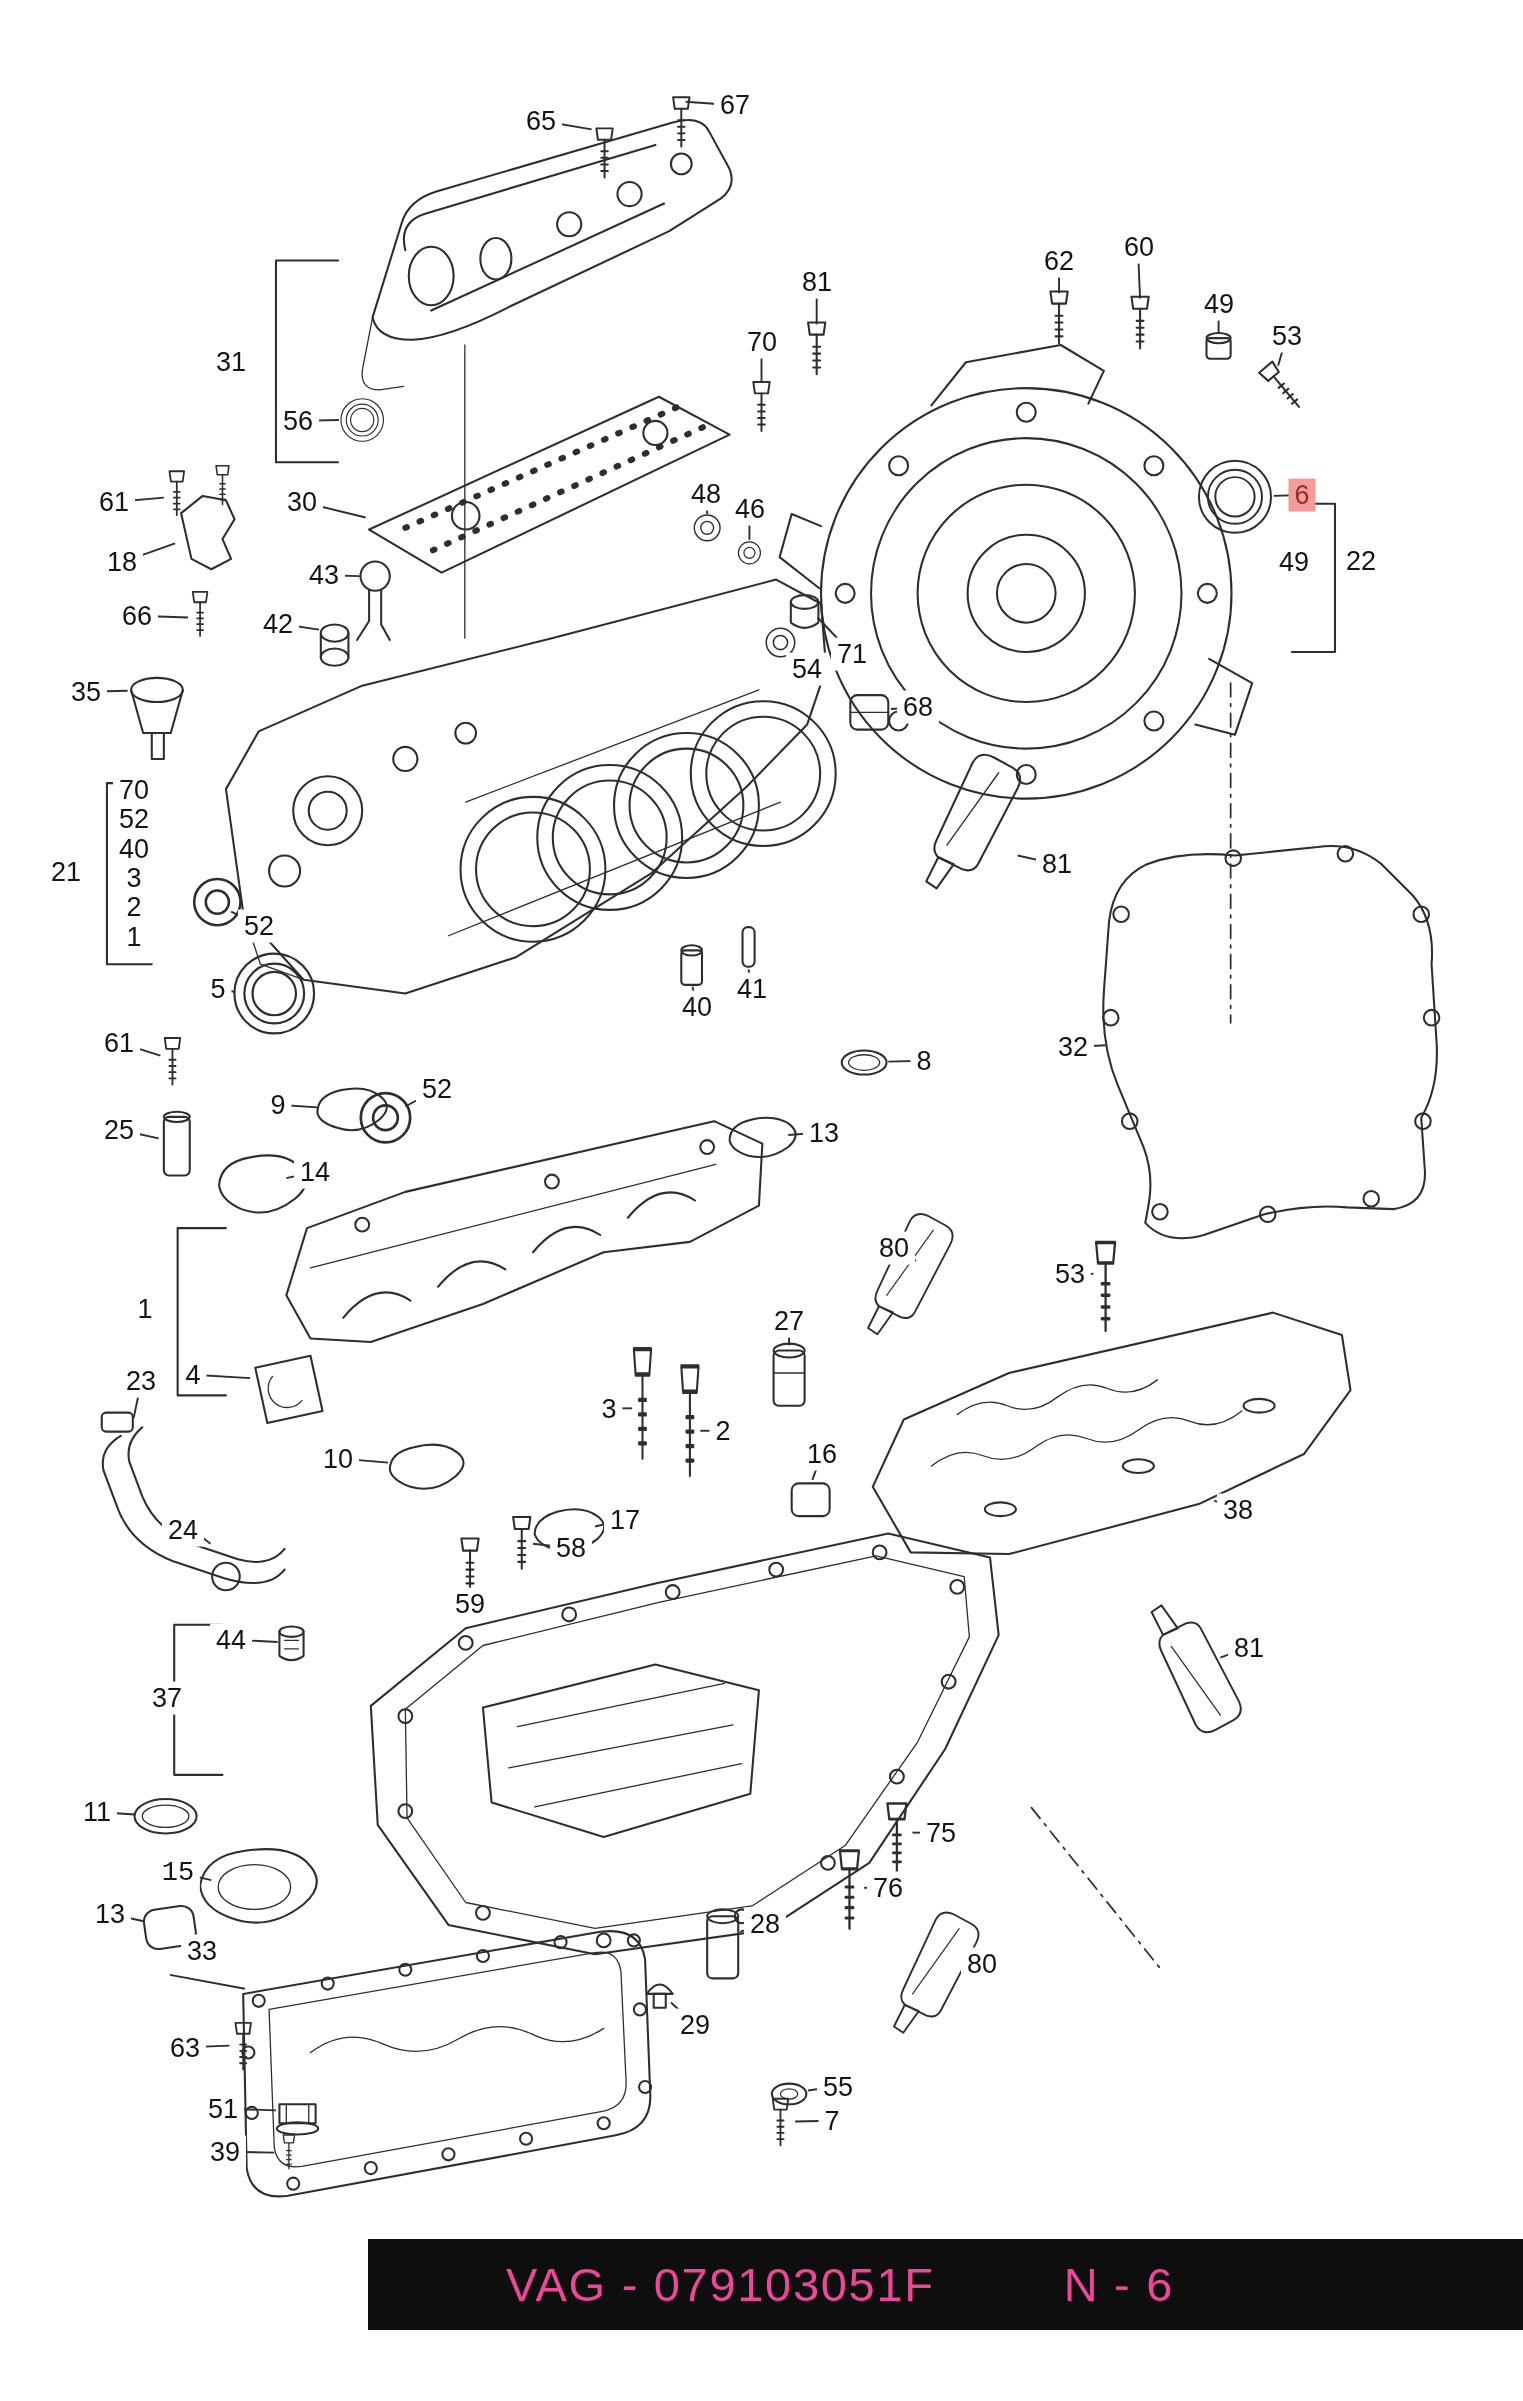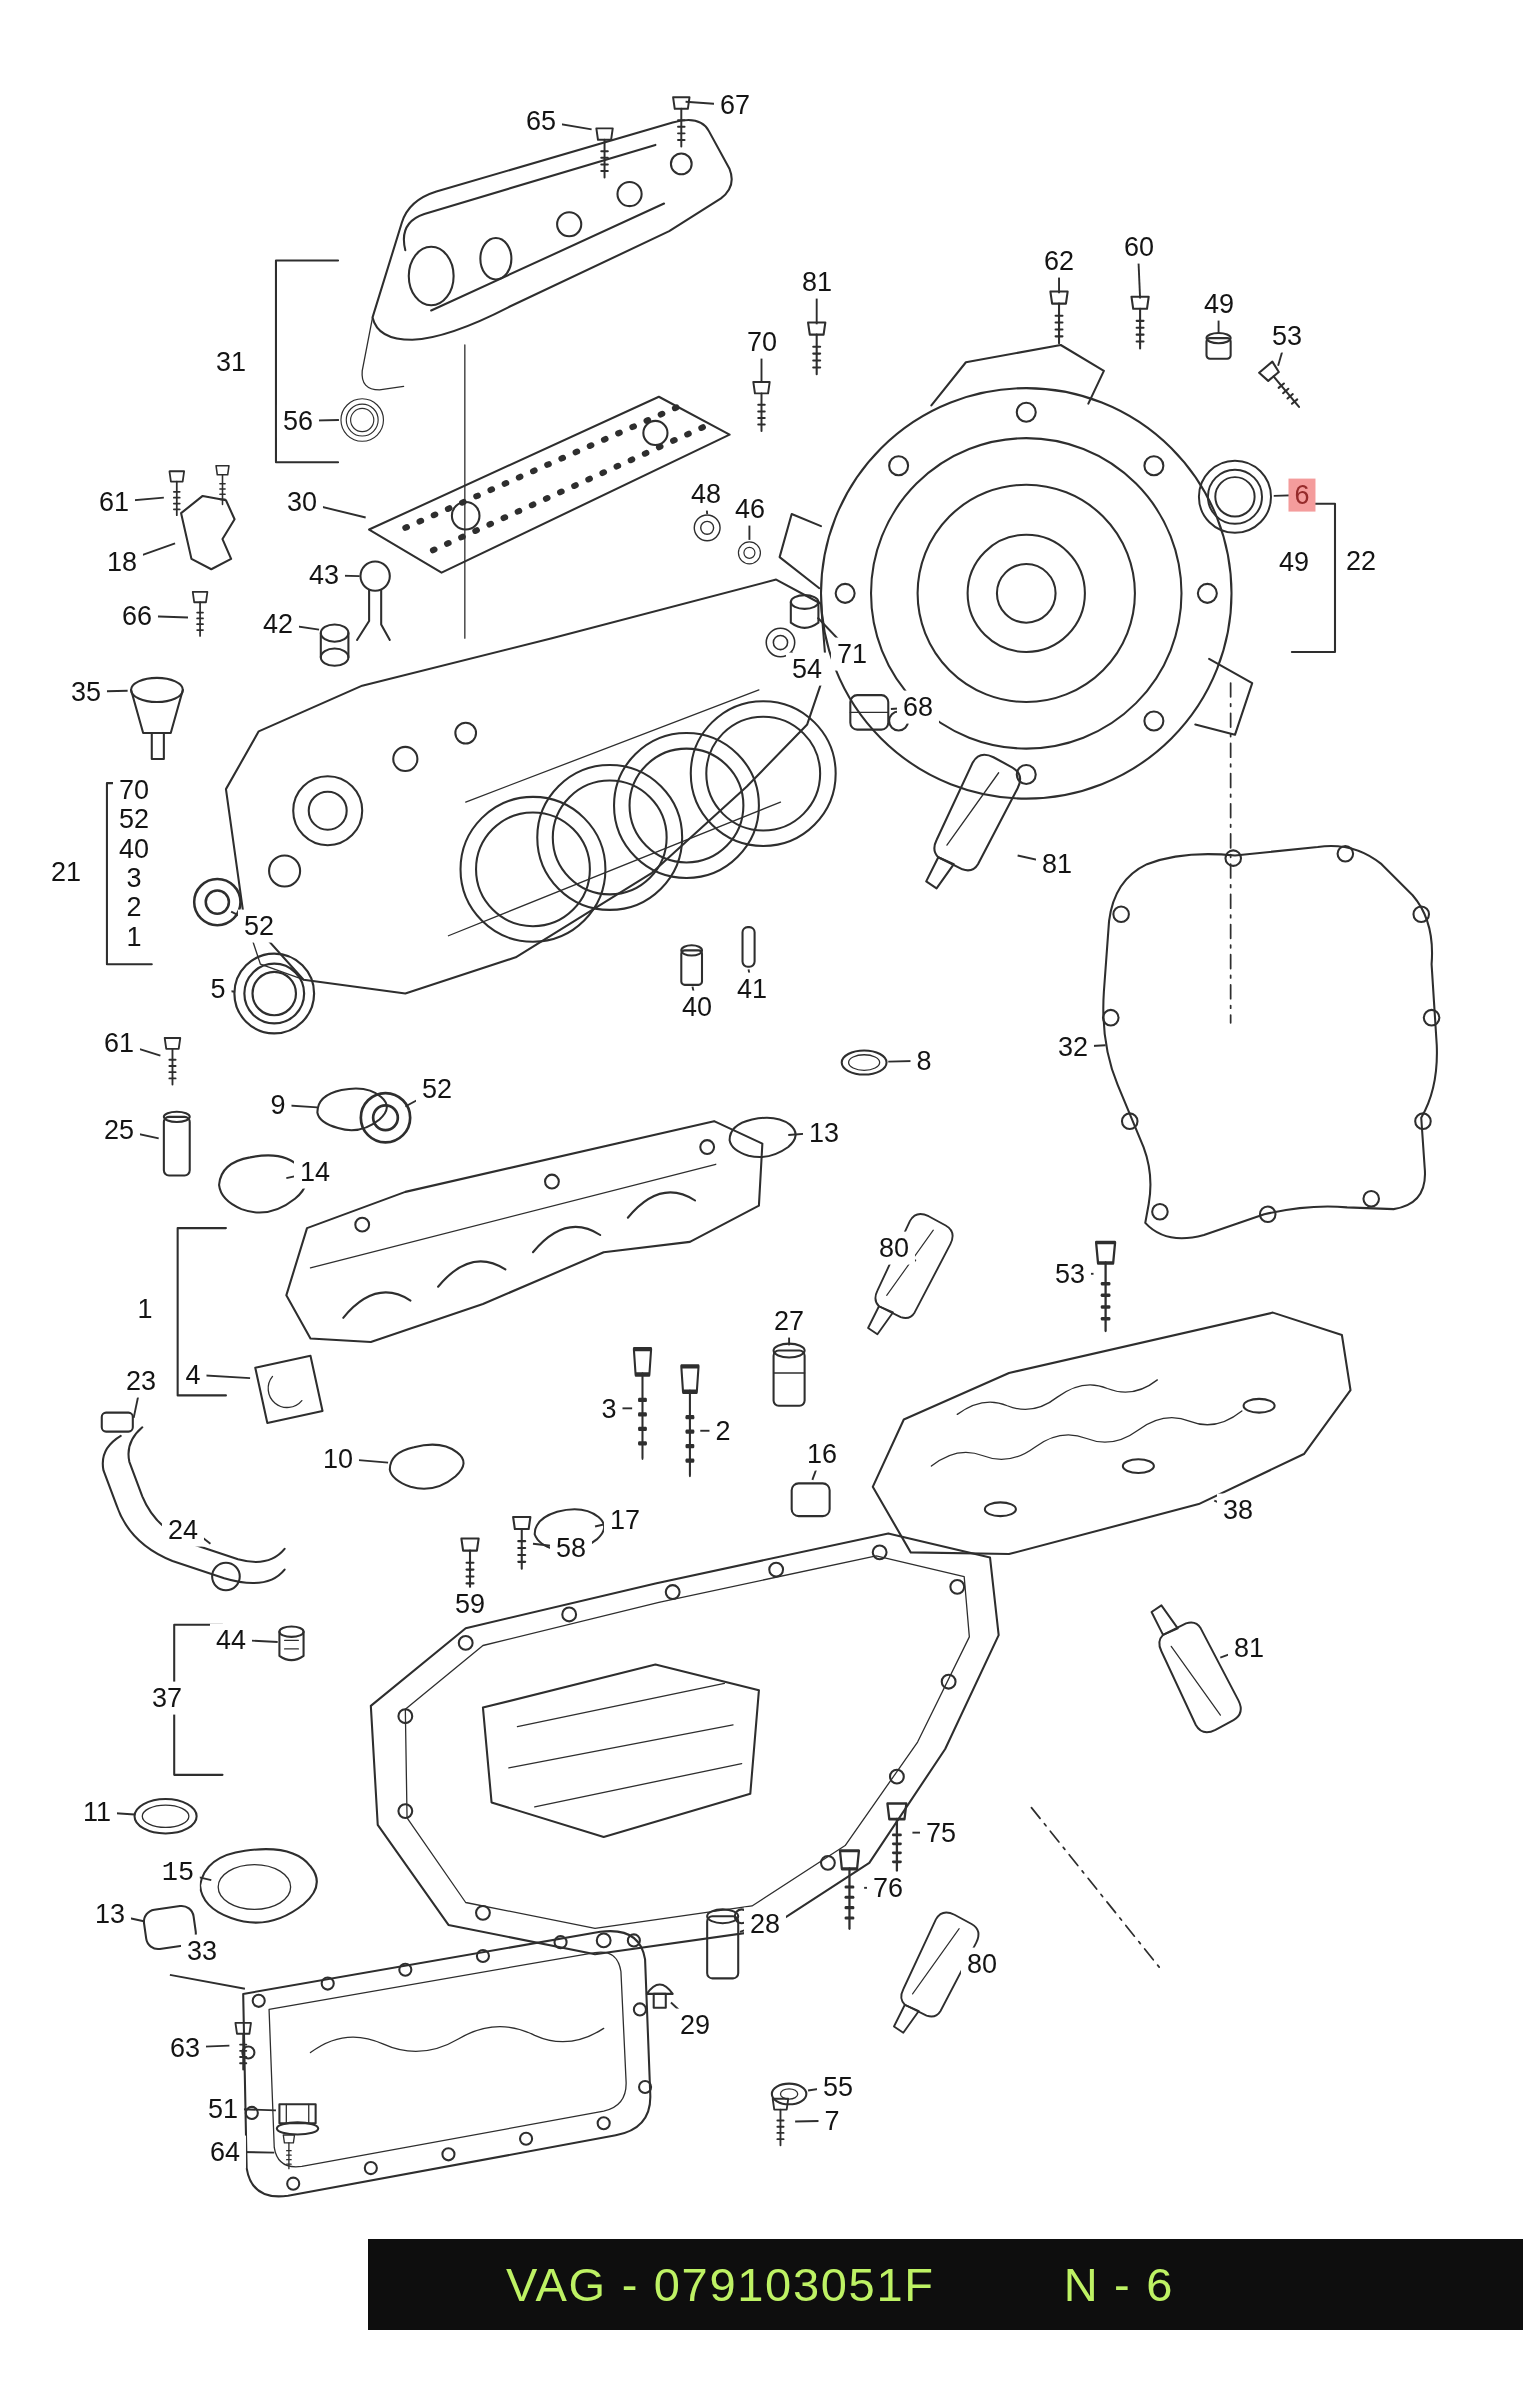--- a/index.html
+++ b/index.html
@@ -451,25 +451,25 @@
       <div class="callout" style="left: 97px; top: 1812px;">11</div>
       <div class="callout" style="left: 178px; top: 1873px; font-family: Liberation Mono, monospace;">15</div>
       <div class="callout" style="left: 110px; top: 1914px;">13</div>
       <div class="callout" style="left: 170px; top: 1951px; margin-left: 32px;">33</div>
       <div class="callout" style="left: 941px; top: 1833px;">75</div>
       <div class="callout" style="left: 888px; top: 1888px;">76</div>
       <div class="callout" style="left: 765px; top: 1924px;">28</div>
       <div class="callout" style="left: 982px; top: 1964px;">80</div>
       <div class="callout" style="left: 185px; top: 2048px;">63</div>
       <div class="callout" style="left: 223px; top: 2109px;">51</div>
-      <div class="callout" style="left: 225px; top: 2152px;">64</div>
+      <div class="callout" style="left: 225px; top: 2152px;">39</div>
       <div class="callout" style="left: 695px; top: 2025px;">29</div>
       <div class="callout" style="left: 838px; top: 2087px;">55</div>
       <div class="callout" style="left: 832px; top: 2121px;">7</div>
     </div>
 
-  <div class="footer" style="background: rgb(14, 14, 14); color: #bef264;">
+  <div class="footer" style="background: rgb(14, 14, 14); color: #ec4899;">
     <span class="f-left">VAG - 079103051F</span>
     <span class="f-right">N - 6</span>
   </div>
 
 </div>
 
 
 </body></html>

